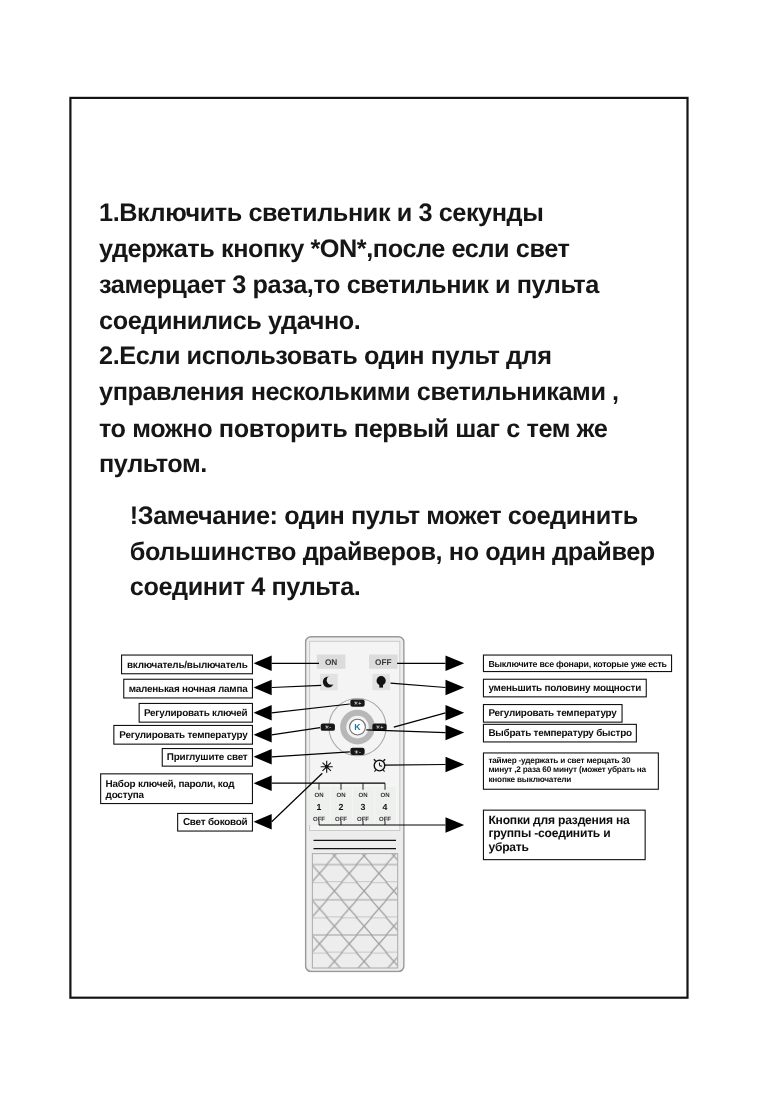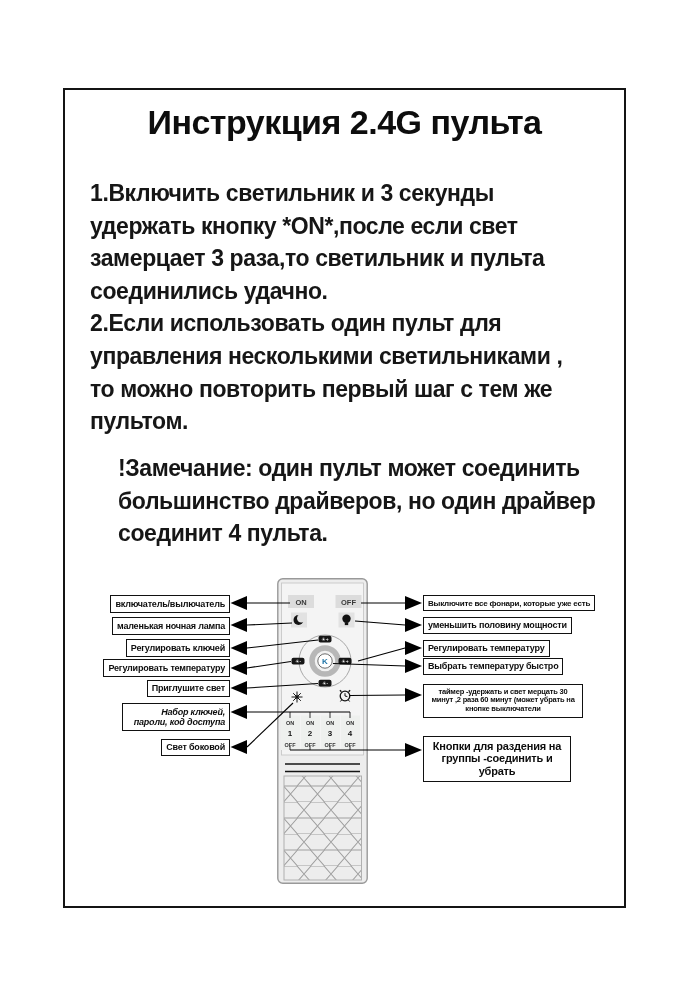--- a/index.html
+++ b/index.html
@@ -22,43 +22,42 @@
   }
   .p1 { top:177px; }
   .p2 { top:452px;margin-left:28px; }
 
   
   .lbox {
     position:absolute; border:1.2px solid #111; background:#fff;
     font-size:9px; font-weight:bold; line-height:1.18; padding:2.5px 4px;
     color:#0d0d0d; white-space:nowrap; box-sizing:border-box; letter-spacing:-0.2px;
   }
-  .lleft  { right:460px; text-align:right; }
-  .lright { left:423px;  text-align:center; }
+  .lleft  { right:460px; text-align:left; }
+  .lright { left:439px;  text-align:left; }
   .lb1{top:595px} .lb2{top:617px} .lb3{top:639px} .lb4{top:659px}
   .lb5{top:679.5px}
-  .lb6{top:703px; width:108px; white-space:normal;font-style:italic;}
+  .lb6{top:703px; width:139px; white-space:normal;}
   .lb7{top:738.5px}
   .rb1{top:595px; font-size:8px;}
   .rb2{top:616.5px}
   .rb3{top:639.5px}
   .rb4{top:657.5px}
   .rb5{top:684px; width:160px; white-space:normal; font-size:7.5px;}
   .rb6{top:736px; width:148px; white-space:normal; font-size:11px;}
 
   .overlay { position:absolute; left:0; top:0; pointer-events:none; }
   .remote-svg { position:absolute; left:277px; top:578px; }
 </style>
 </head>
 <body>
 
 <div class="page">
   <div class="frame"></div>
 
-  <h1 class="title">Инструкция 2.4G пульта</h1>
   <p class="body-text p1">1.Включить светильник и 3 секунды
 удержать кнопку *ON*,после если свет
 замерцает 3 раза,то светильник и пульта
 соединились удачно.
 2.Если использовать один пульт для
 управления несколькими светильниками ,
 то можно повторить первый шаг с тем же
 пультом.</p>
   <p class="body-text p2">!Замечание: один пульт может соединить
 большинство драйверов, но один драйвер

